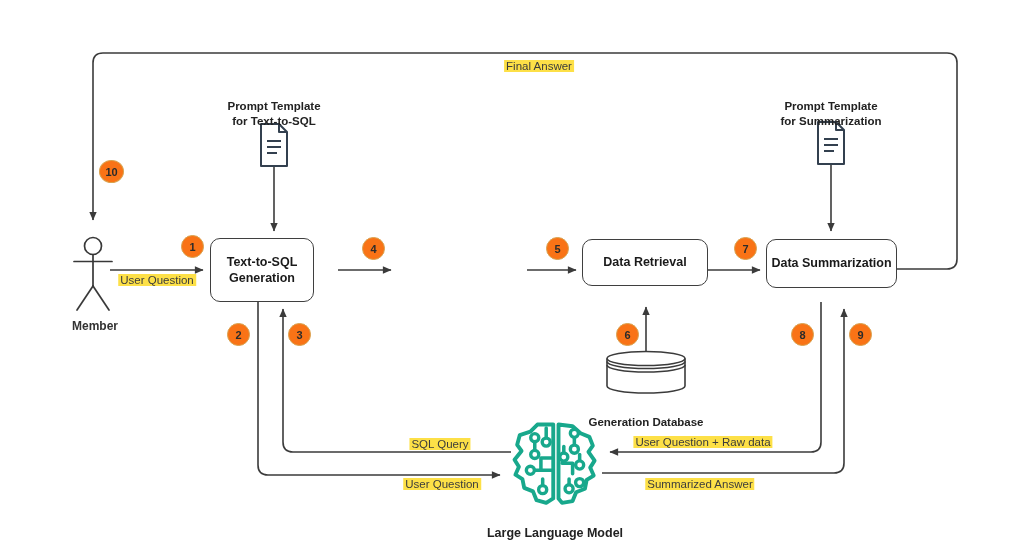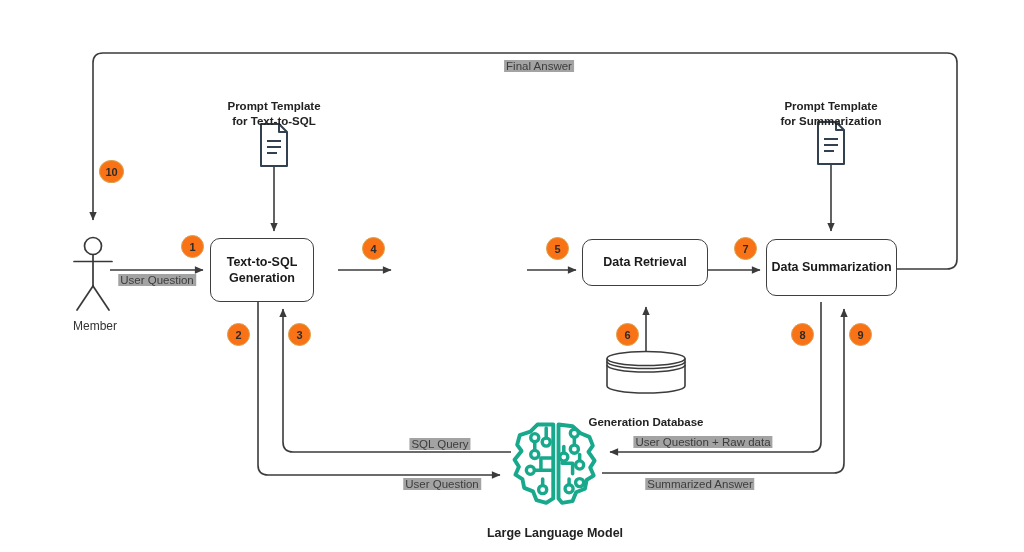--- a/index.html
+++ b/index.html
@@ -16,27 +16,27 @@
     z-index:3;box-sizing:border-box;
   }
   .badge{
     position:absolute;width:23px;height:23px;border-radius:50%;
     background:#f97316;border:1.6px solid #d9a24e;box-sizing:border-box;
     display:flex;align-items:center;justify-content:center;
     font-size:11px;font-weight:bold;color:#2b2b2b;z-index:4;
   }
   .edge-label{
     position:absolute;transform:translateX(-50%);white-space:nowrap;
-    font-size:11.5px;color:#3c3c3c;z-index:2;background:#a3a3a3;padding:0 2px;
+    font-size:11.5px;color:#3c3c3c;z-index:2;background:#fde047;padding:0 2px;
   }
   .caption{
     position:absolute;transform:translateX(-50%);text-align:center;white-space:nowrap;
     font-size:11.5px;font-weight:bold;color:#222222;line-height:1.3;z-index:2;margin-top:15px;
   }
-  .caption.plain{font-weight:normal;font-size:12px;color:#333333;}
+  .caption.plain{font-weight:bold;font-size:12px;color:#333333;}
   .caption.big{font-size:12.5px;}
 </style>
 </head>
 <body>
 
 <div class="canvas">
 
   <svg class="layer" width="1024" height="552" viewBox="0 0 1024 552">
     <defs>
       <marker id="arw" markerWidth="11" markerHeight="9" refX="8.6" refY="4" orient="auto" markerUnits="userSpaceOnUse">
@@ -123,21 +123,21 @@
     </g>
   </svg>
 
   <div class="node-box" style="left:210px;top:238px;width:104px;height:64px;">
     <span>Text-to-SQL</span>
     <span>Generation</span>
   </div>
   <div class="node-box" style="left:582px;top:239px;width:126px;height:47px;">
     <span>Data Retrieval</span>
   </div>
-  <div class="node-box" style="left:766px;top:239px;width:131px;height:57px;">
+  <div class="node-box" style="left:766px;top:239px;width:131px;height:49px;">
     <span>Data Summarization</span>
   </div>
 
   <div class="badge" style="left:181px;top:235px;">1</div>
   <div class="badge" style="left:227px;top:323px;">2</div>
   <div class="badge" style="left:288px;top:323px;">3</div>
   <div class="badge" style="left:362px;top:237px;">4</div>
   <div class="badge" style="left:546px;top:237px;">5</div>
   <div class="badge" style="left:616px;top:323px;">6</div>
   <div class="badge" style="left:734px;top:237px;">7</div>

